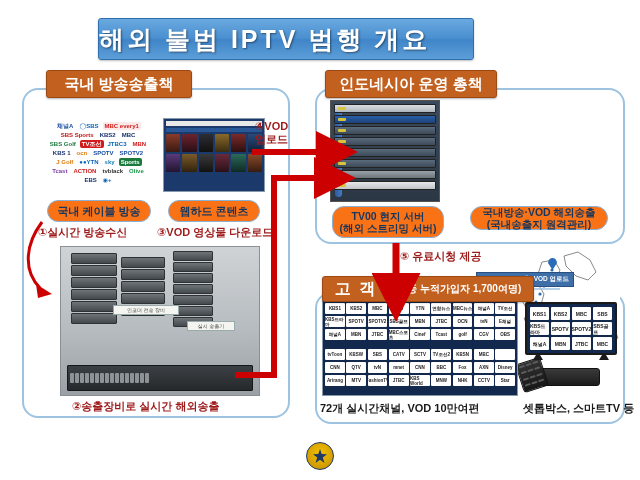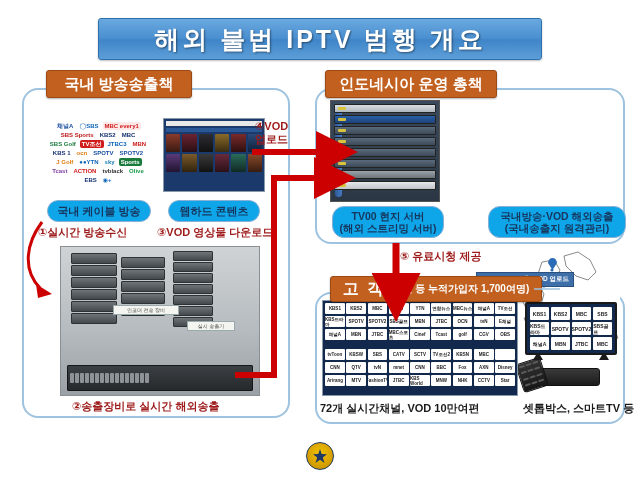--- a/index.html
+++ b/index.html
@@ -8,25 +8,25 @@
     background: #ffffff;
     font-family: "Liberation Sans", "DejaVu Sans", sans-serif;
     overflow: hidden;
     position: relative;
   }
 
   
   .title-banner {
     position: absolute;
     left: 98px; top: 18px;
-    width: 444px; height: 42px;
+    width: 376px; height: 42px;
     background: linear-gradient(180deg, #6aa9e0 0%, #4a8fd0 48%, #3f85c8 52%, #5c9ed8 100%);
     border: 1px solid #2f6fae;
     border-radius: 3px;
-    display: flex; align-items: center; justify-content: center;
+    display: flex; align-items: center; 
     box-shadow: 0 1px 2px rgba(0,0,0,.25);
   }
   .title-banner span {
     color: #ffffff;
     font-size: 25px;
     font-weight: bold;
     letter-spacing: 3px;
     text-shadow: 1px 1px 2px rgba(0,0,0,.45);
     white-space: nowrap;
   }
@@ -56,30 +56,30 @@
     left: 34px; top: 70px; width: 146px; height: 28px; font-size: 15px; margin-left: 12px;
   }
 
   #panel-indonesia { left: 315px; top: 88px; width: 310px; height: 156px; }
   #tab-indonesia {
     left: 325px; top: 70px; width: 172px; height: 28px; font-size: 15px;
   }
 
   #panel-customer { left: 315px; top: 292px; width: 310px; height: 132px; }
   #tab-customer {
-    left: 330px; top: 276px; width: 212px; height: 26px;
+    left: 322px; top: 276px; width: 212px; height: 26px;
     font-size: 14px; gap: 4px; padding: 0 22px;
   }
   #tab-customer .cust-main { font-size: 16px; font-weight: bold; letter-spacing: 2px; }
   #tab-customer .cust-sub  { font-size: 10px; font-weight: bold; }
 
   
   .pill {
     position: absolute;
-    background: #0ea5e9;
+    background: #f97316;
     border: 1px solid #8ab0d4;
     border-radius: 12px;
     color: #17365d;
     font-weight: bold;
     display: flex; flex-direction: column;
     align-items: center; justify-content: center;
     text-align: center;
     white-space: nowrap;
     line-height: 1.15;
     z-index: 5;
@@ -456,21 +456,21 @@
   <div class="map-pin blue" style="left:80px; top:8px;"></div>
   <div class="map-pin" style="left:58px; top:62px;"></div>
   <div class="map-circle" style="left:22px; top:58px;"></div>
   <div class="map-server-ico" style="left:28px; top:62px;"></div>
 </div>
 
 <div class="pill" style="left:332px; top:206px; width:112px; height:32px; font-size:10.5px;">
   <span>TV00 현지 서버</span>
   <span>(해외 스트리밍 서버)</span>
 </div>
-<div class="pill" style="left:470px; top:206px; width:138px; height:32px; font-size:10.5px;margin-left:18px;">
+<div class="pill" style="left:470px; top:206px; width:138px; height:24px; font-size:10.5px;">
   <span>국내방송·VOD 해외송출</span>
   <span>(국내송출지 원격관리)</span>
 </div>
 
 <div class="step" style="left:255px; top:120px; font-size:11px; text-align:center;">
   <div>④VOD</div>
   <div>업로드</div>
 </div>
 
 <div class="panel" id="panel-customer"></div>

